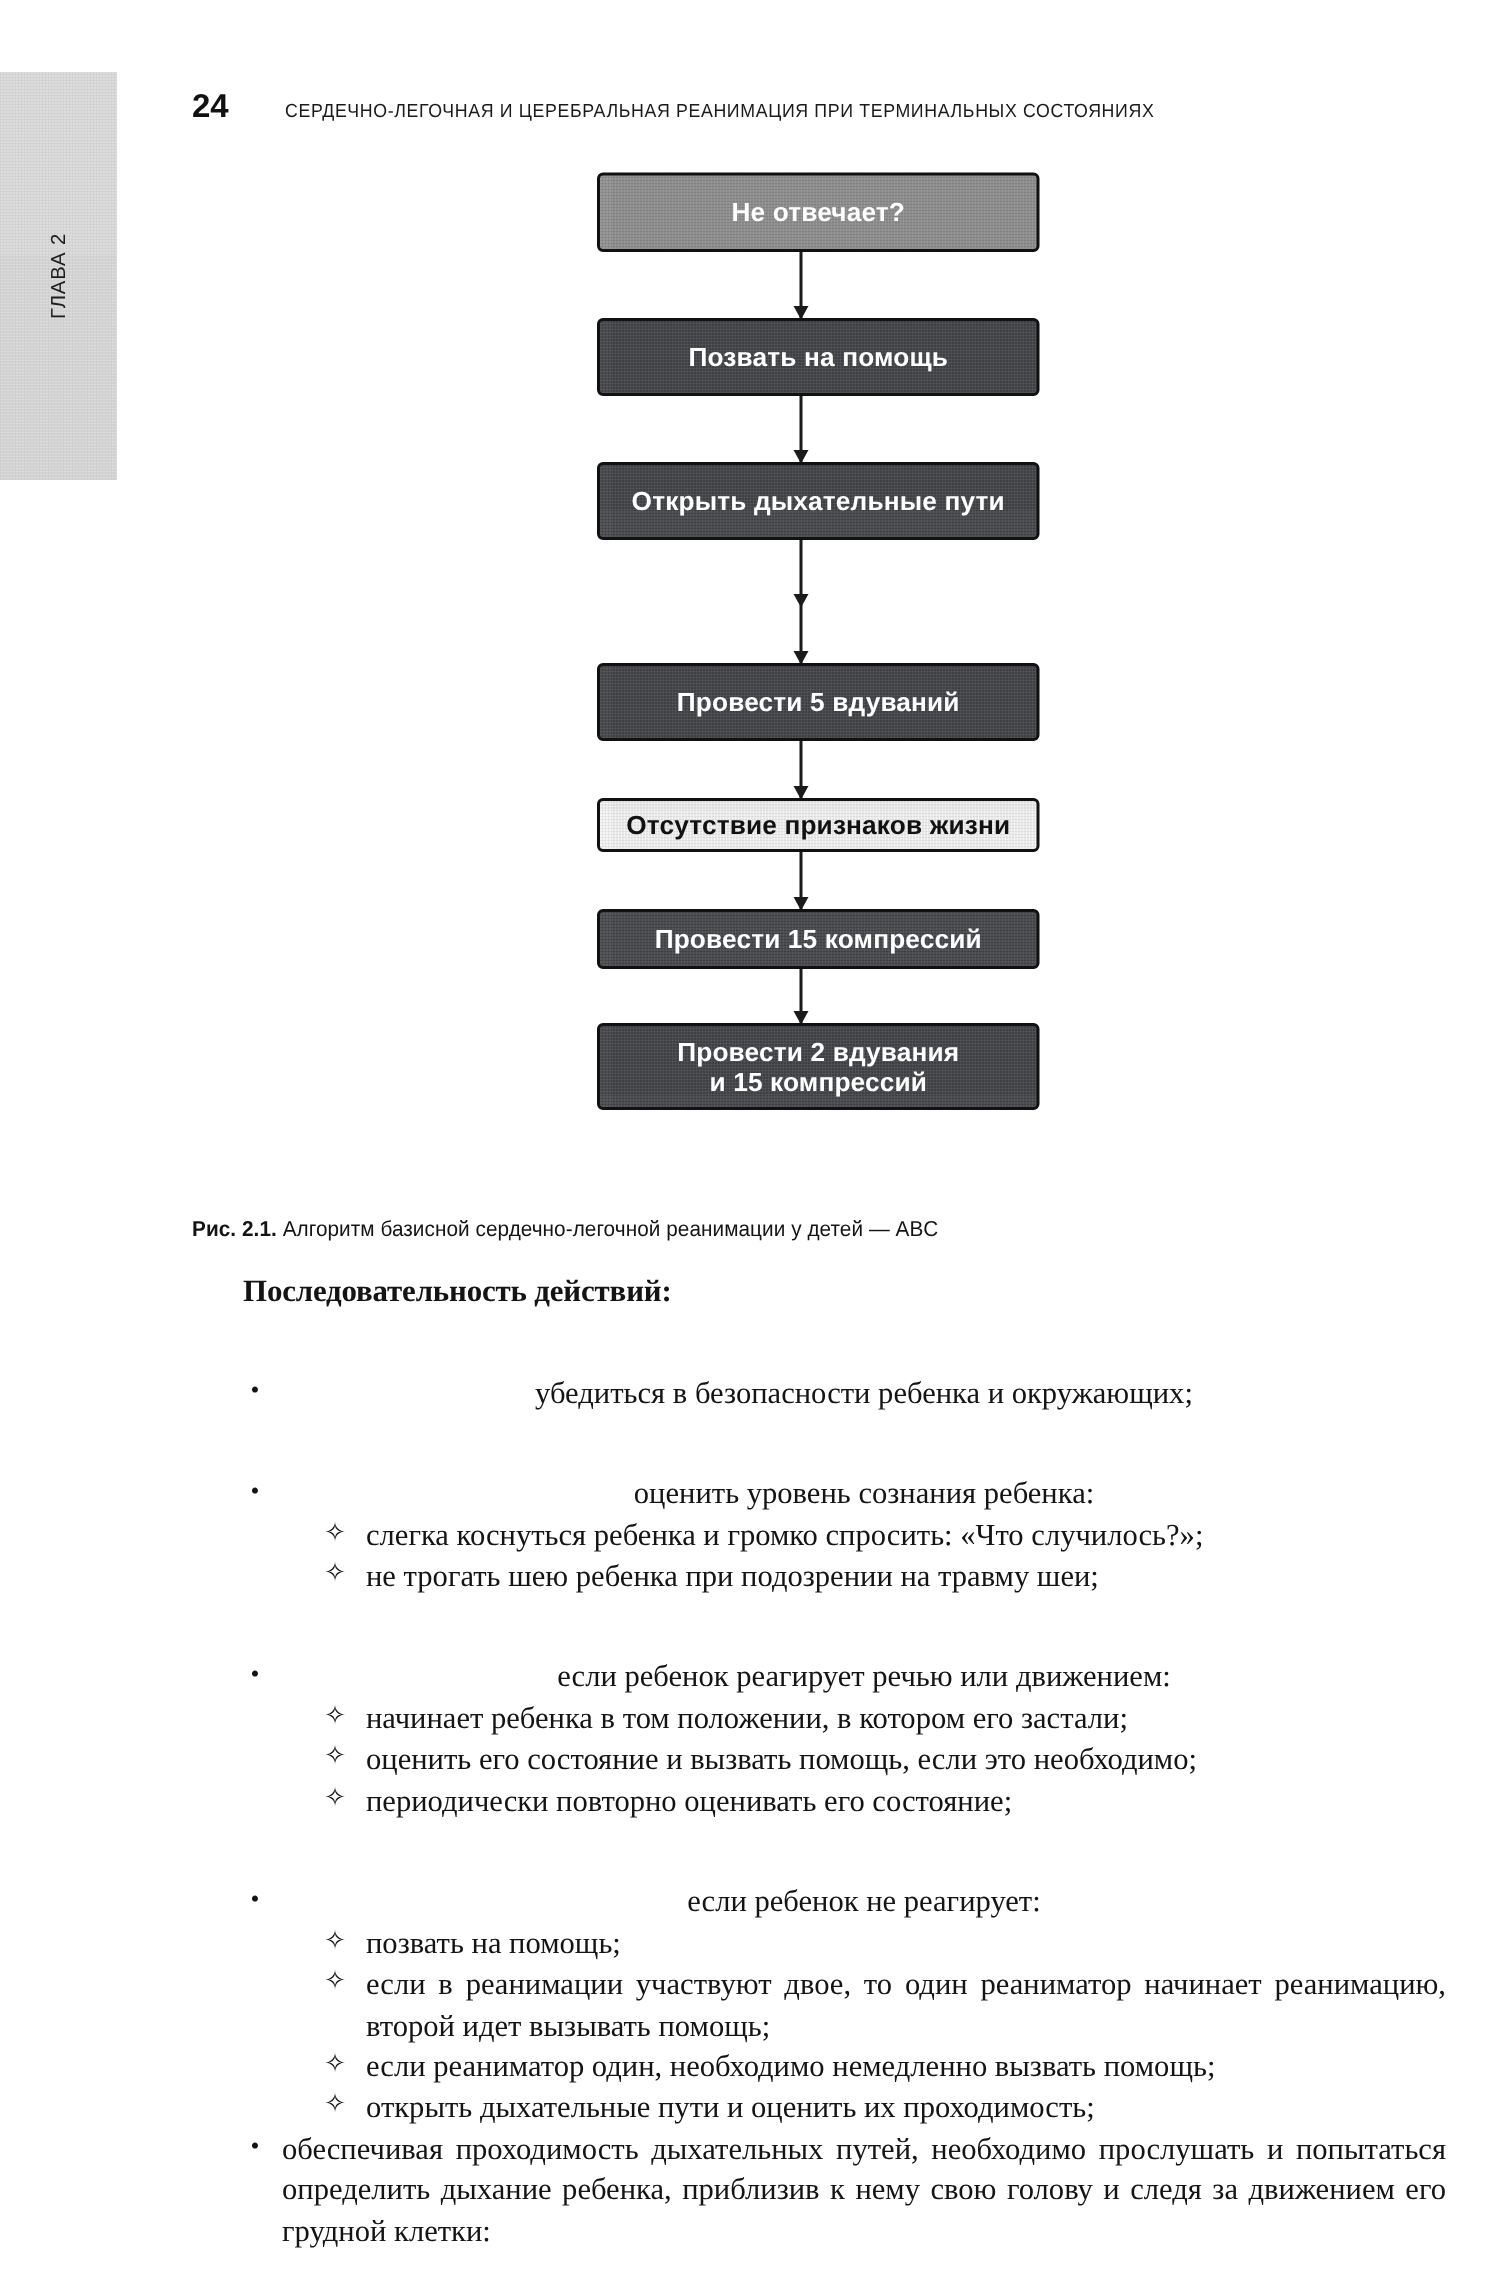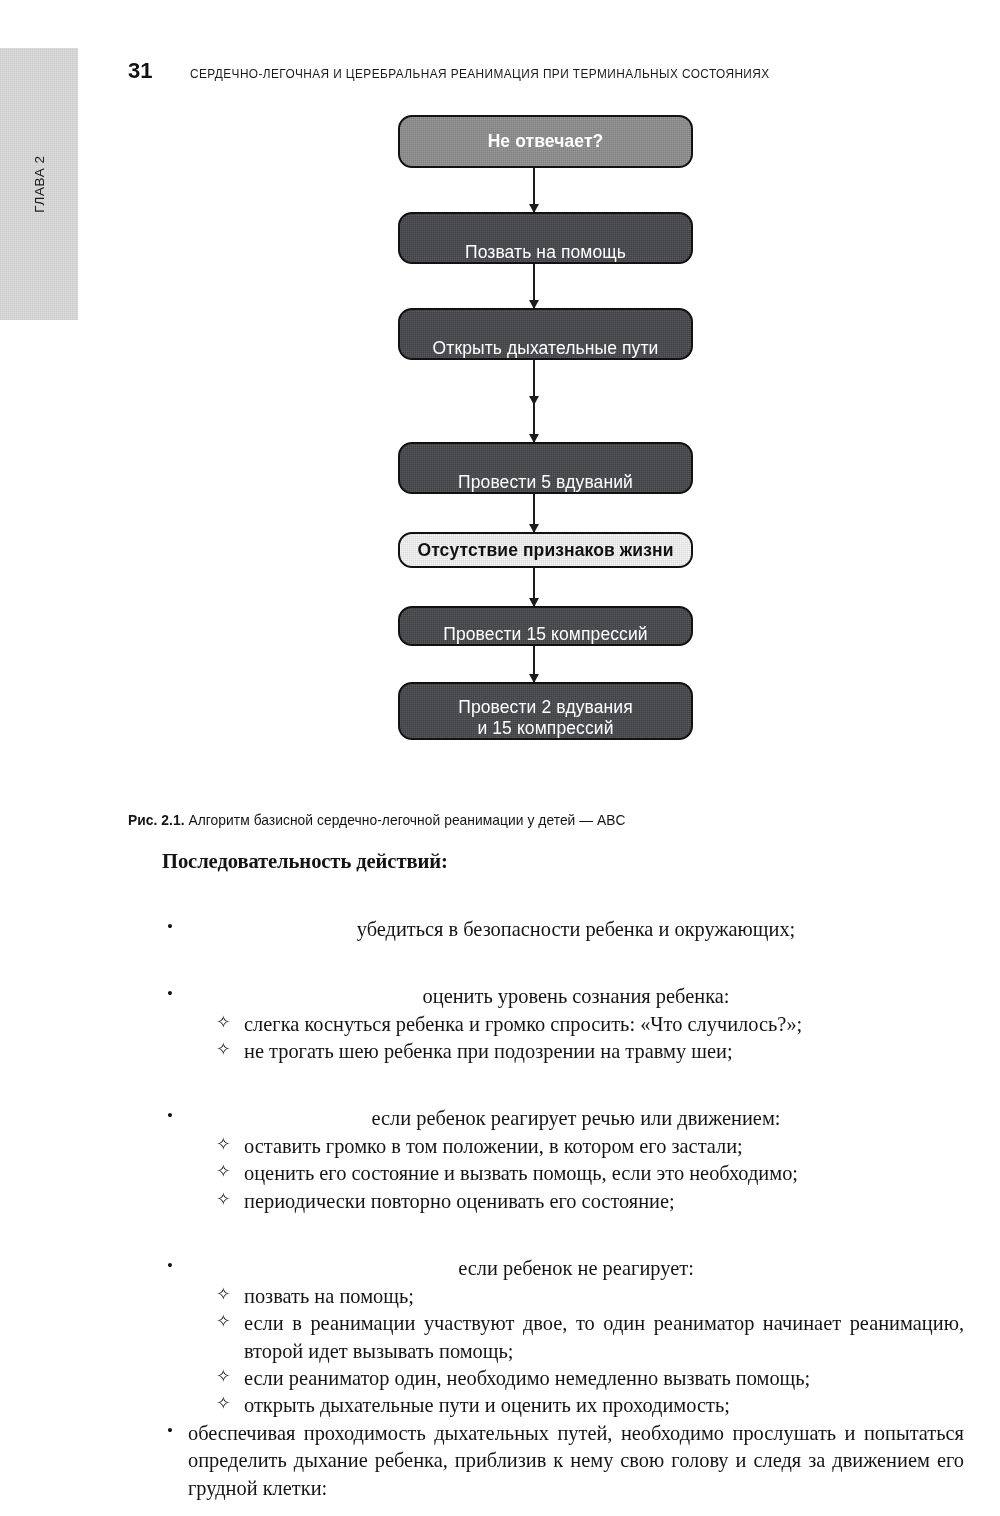--- a/index.html
+++ b/index.html
@@ -78,37 +78,37 @@
   .flowchart {
     position: absolute;
     left: 375px;
     top: 115px;
     width: 318px;
   }
   .fc-node {
     position: relative;
     box-sizing: border-box;
     border: 2px solid #111111;
-    border-radius: 14px;
+    border-radius: 4px;
     display: flex;
     align-items: center;
     justify-content: center;
     text-align: center;
     font-family: "Liberation Sans", "DejaVu Sans", sans-serif;
     line-height: 1.16;
     letter-spacing: 0.1px;
     background-image:
       repeating-linear-gradient(0deg, rgba(255,255,255,0.05) 0 1px, rgba(0,0,0,0.05) 1px 2px),
       repeating-linear-gradient(90deg, rgba(255,255,255,0.05) 0 1px, rgba(0,0,0,0.05) 1px 2px);
     margin-left: 23px;
   }
   .fc-node .fc-text { display: block; padding: 0 10px; }
 
   .fc-node.tone-mid   { background-color: #8e8e8e; color: #ffffff; font-weight: 700; font-size: 17.5px; }
-  .fc-node.tone-dark  { background-color: #44464a; color: #ffffff; font-weight: 400; font-size: 17.5px; align-items: flex-end; }
+  .fc-node.tone-dark  { background-color: #44464a; color: #ffffff; font-weight: 700; font-size: 17.5px; }
   .fc-node.tone-light { background-color: #f4f4f4; color: #111111; font-weight: 700; font-size: 17.5px; }
 
   .fc-connector {
     position: relative;
     margin: 0 auto;
     width: 2px;
     background: #1b1b1b;
   }
   .fc-connector::after {
     content: "";
@@ -196,21 +196,21 @@
   }
 </style>
 </head>
 <body>
 
 <div class="chapter-tab">
   <span class="chapter-tab-label">ГЛАВА 2</span>
 </div>
 
 <div class="running-head">
-  <span class="folio">31</span>
+  <span class="folio">24</span>
   <span class="running-title">СЕРДЕЧНО-ЛЕГОЧНАЯ И ЦЕРЕБРАЛЬНАЯ РЕАНИМАЦИЯ ПРИ ТЕРМИНАЛЬНЫХ СОСТОЯНИЯХ</span>
 </div>
 
 <div class="flowchart" id="flowchart">
     <div class="fc-node tone-mid" style="height: 53px;">
       <span class="fc-text">Не отвечает?</span>
     </div>
     <div class="fc-connector" style="height: 44px;"></div>
     <div class="fc-node tone-dark" style="height: 52px;">
       <span class="fc-text">Позвать на помощь</span>
@@ -256,21 +256,21 @@
           </li>
           <li class="sub-item">
             <span class="li-text">не трогать шею ребенка при подозрении на травму шеи;</span>
           </li>
         </ul>
       </li>
       <li class="bullet-item">
         <span class="li-text nojust">если ребенок реагирует речью или движением:</span>
         <ul class="lvl2">
           <li class="sub-item">
-            <span class="li-text">оставить громко в том положении, в котором его застали;</span>
+            <span class="li-text">начинает ребенка в том положении, в котором его застали;</span>
           </li>
           <li class="sub-item">
             <span class="li-text">оценить его состояние и вызвать помощь, если это необходимо;</span>
           </li>
           <li class="sub-item">
             <span class="li-text">периодически повторно оценивать его состояние;</span>
           </li>
         </ul>
       </li>
       <li class="bullet-item">

